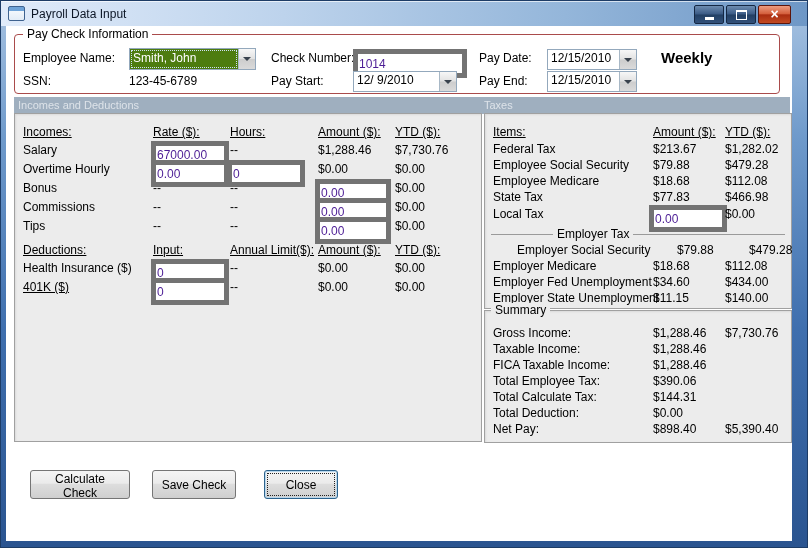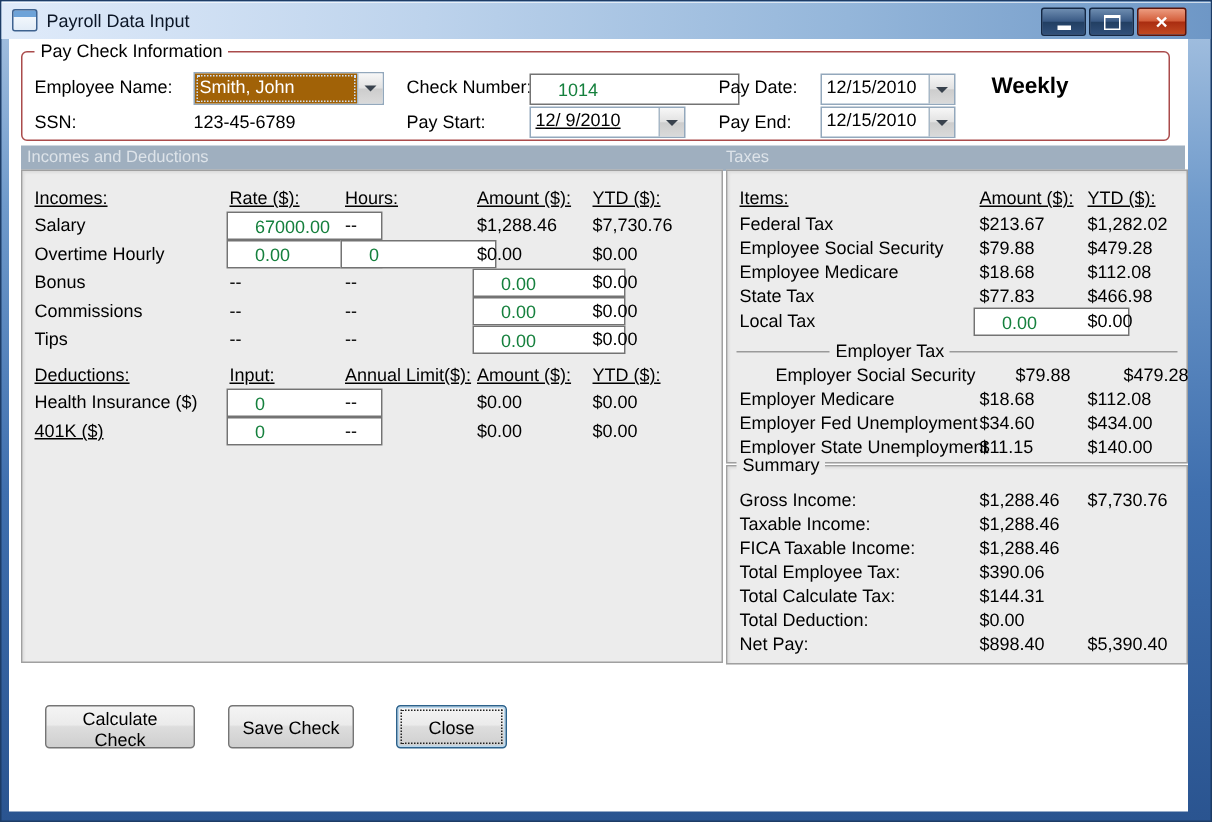--- a/index.html
+++ b/index.html
@@ -20,25 +20,25 @@
   .cap.close{width:31px;border-color:#5c150b;background:linear-gradient(180deg,#ec9c80 0%,#d45f3c 46%,#aa2d10 52%,#c24a22 100%);}
   .g-min{width:9px;height:3px;background:#fff;margin-top:7px;}
   .g-max{width:9px;height:7px;border:1px solid #fff;border-top-width:2px;}
   .g-close{color:#fff;font-size:14px;font-weight:bold;line-height:1;margin-top:-1px;}
   
   .content{position:absolute;left:6px;top:26px;width:786px;height:515px;background:#fff;}
   
   .groupbox{position:absolute;left:8px;top:8px;width:764px;height:58px;border:1px solid #aa4b4b;border-radius:4px;}
   .gb-legend{position:absolute;top:-8px;left:8px;background:#fff;padding:0 4px;font-size:12px;white-space:nowrap;}
   .fld{position:absolute;white-space:nowrap;font-size:12px;}
-  .tb{position:absolute;height:17px;border:1px solid #737373;background:#fff;
-      font-family:"Liberation Sans",sans-serif;font-size:12px;padding:0 18px;color:#15803d;}
+  .tb{position:absolute;height:17px;border:5px solid #737373;background:#fff;
+      font-family:"Liberation Sans",sans-serif;font-size:12px;padding:0 1px;color:#4c1d95;}
   .combo{position:absolute;height:19px;background:#fff;border:1px solid #93a8bc;display:flex;}
   .combo-text{flex:1;font-size:12px;line-height:17px;padding:0 3px;white-space:nowrap;overflow:hidden;}
-  .combo-text.sel{background:#a16207;color:#fff;outline:1px dotted #cfe0f5;outline-offset:-2px;}
+  .combo-text.sel{background:#4d7c0f;color:#fff;outline:1px dotted #cfe0f5;outline-offset:-2px;}
   .combo-btn{width:16px;border-left:1px solid #a8b8c6;display:flex;align-items:center;justify-content:center;
       background:linear-gradient(180deg,#f7f7f7 0%,#e2e2e2 48%,#cdcdcd 52%,#dadada 100%);}
   .arrow-down{width:0;height:0;border-left:4px solid transparent;border-right:4px solid transparent;border-top:4px solid #39424d;}
   .weekly{position:absolute;font-size:15px;font-weight:bold;white-space:nowrap;}
   
   .section-bar{position:absolute;left:8px;top:71px;width:776px;height:17px;background:#9fafbf;}
   .section-bar span{position:absolute;top:2px;font-size:11px;color:#dde3e9;white-space:nowrap;}
   
   .panel{position:absolute;background:#ececec;border:1px solid #a0a0a0;box-shadow:inset 1px 1px 2px rgba(0,0,0,.08);}
   #left-panel{left:8px;top:87px;width:466px;height:327px;}
@@ -103,21 +103,21 @@
         <span class="combo-text">12/15/2010</span>
         <span class="combo-btn">
             <span class="arrow-down"></span>
           </span>
       </div>
       <span class="weekly" style="left:646px;top:14px;">Weekly</span>
 
       <span class="fld" style="left:8px;top:39px;">SSN:</span>
       <span class="fld" style="left:114px;top:39px;">123-45-6789</span>
       <span class="fld" style="left:256px;top:39px;">Pay Start:</span>
-      <div class="combo" style="left:338px;top:36px;width:102px;text-decoration:underline;">
+      <div class="combo" style="left:338px;top:36px;width:102px;">
         <span class="combo-text">12/ 9/2010</span>
         <span class="combo-btn">
             <span class="arrow-down"></span>
           </span>
       </div>
       <span class="fld" style="left:464px;top:39px;">Pay End:</span>
       <div class="combo" style="left:532px;top:36px;width:88px;">
         <span class="combo-text">12/15/2010</span>
         <span class="combo-btn">
             <span class="arrow-down"></span>

